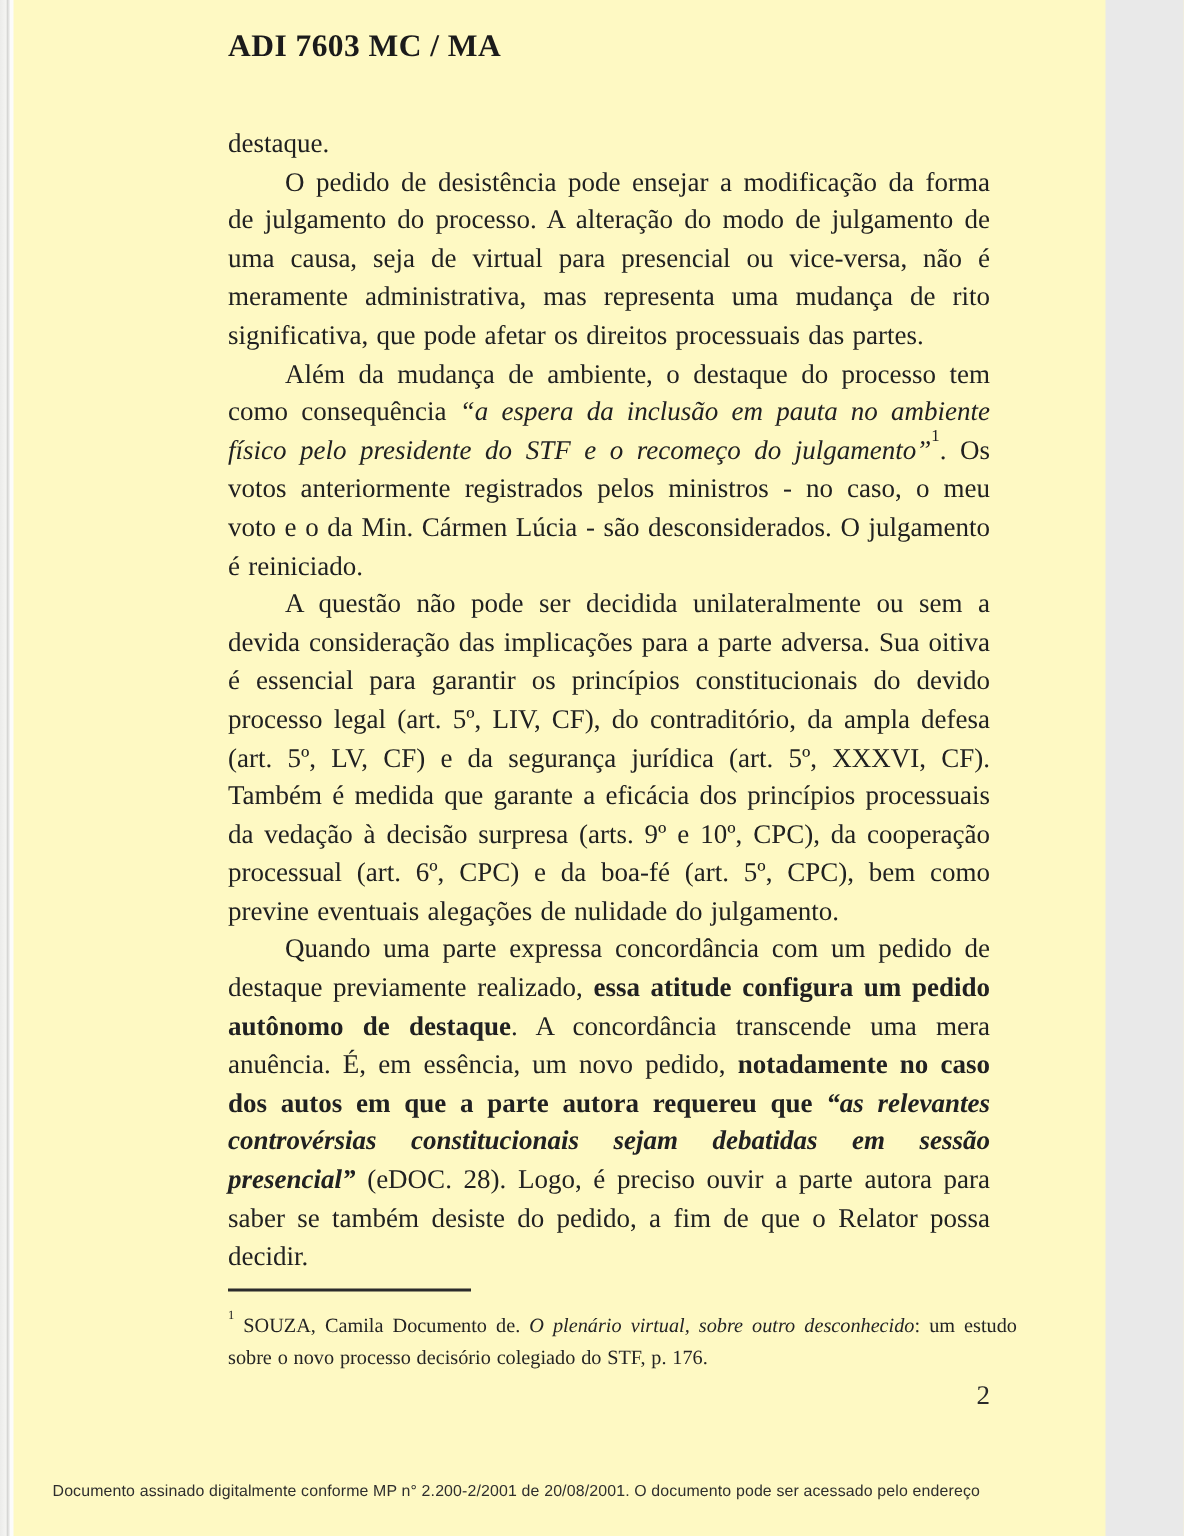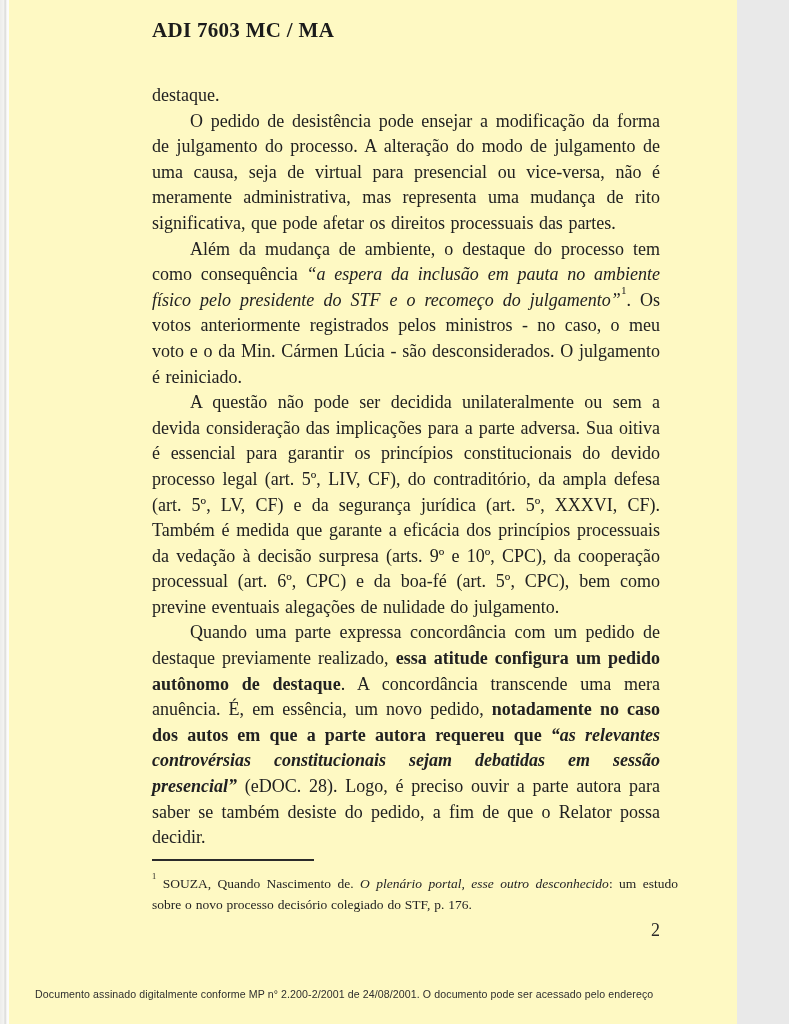--- a/index.html
+++ b/index.html
@@ -78,20 +78,20 @@
   <div class="doc-body" id="doc-body">
       <p><span>destaque.</span></p>
       <p class="indent"><span>O pedido de desistência pode ensejar a modificação da forma de julgamento do processo. A alteração do modo de julgamento de uma causa, seja de virtual para presencial ou vice-versa, não é meramente administrativa, mas representa uma mudança de rito significativa, que pode afetar os direitos processuais das partes.</span></p>
       <p class="indent"><span>Além da mudança de ambiente, o destaque do processo tem como consequência </span><span style="font-style: italic;">“a espera da inclusão em pauta no ambiente físico pelo presidente do STF e o recomeço do julgamento”</span><sup>1</sup><span>. Os votos anteriormente registrados pelos ministros - no caso, o meu voto e o da Min. Cármen Lúcia - são desconsiderados. O julgamento é reiniciado.</span></p>
       <p class="indent"><span>A questão não pode ser decidida unilateralmente ou sem a devida consideração das implicações para a parte adversa. Sua oitiva é essencial para garantir os princípios constitucionais do devido processo legal (art. 5º, LIV, CF), do contraditório, da ampla defesa (art. 5º, LV, CF) e da segurança jurídica (art. 5º, XXXVI, CF). Também é medida que garante a eficácia dos princípios processuais da vedação à decisão surpresa (arts. 9º e 10º, CPC), da cooperação processual (art. 6º, CPC) e da boa-fé (art. 5º, CPC), bem como previne eventuais alegações de nulidade do julgamento.</span></p>
       <p class="indent"><span>Quando uma parte expressa concordância com um pedido de destaque previamente realizado, </span><span style="font-weight: bold;">essa atitude configura um pedido autônomo de destaque</span><span>. A concordância transcende uma mera anuência. É, em essência, um novo pedido, </span><span style="font-weight: bold;">notadamente no caso dos autos em que a parte autora requereu que </span><span style="font-weight: bold; font-style: italic;">“as relevantes controvérsias constitucionais sejam debatidas em sessão presencial”</span><span> (eDOC. 28). Logo, é preciso ouvir a parte autora para saber se também desiste do pedido, a fim de que o Relator possa decidir.</span></p>
     </div>
 
   <hr class="footnote-sep">
 
-  <div class="footnote" id="footnote"><sup>1</sup><span> SOUZA, Quando Nascimento de. </span><span style="font-style: italic;">O plenário portal, esse outro desconhecido</span><span>: um estudo sobre o novo processo decisório colegiado do STF, p. 176.</span></div>
+  <div class="footnote" id="footnote"><sup>1</sup><span> SOUZA, Camila Documento de. </span><span style="font-style: italic;">O plenário virtual, sobre outro desconhecido</span><span>: um estudo sobre o novo processo decisório colegiado do STF, p. 176.</span></div>
 
   <div class="page-number">2</div>
 
   <div class="doc-footer">
-    <div>Documento assinado digitalmente conforme MP n° 2.200-2/2001 de 24/08/2001. O documento pode ser acessado pelo endereço</div>
+    <div>Documento assinado digitalmente conforme MP n° 2.200-2/2001 de 20/08/2001. O documento pode ser acessado pelo endereço</div>
   </div>
 </div>
 
 </body></html>

